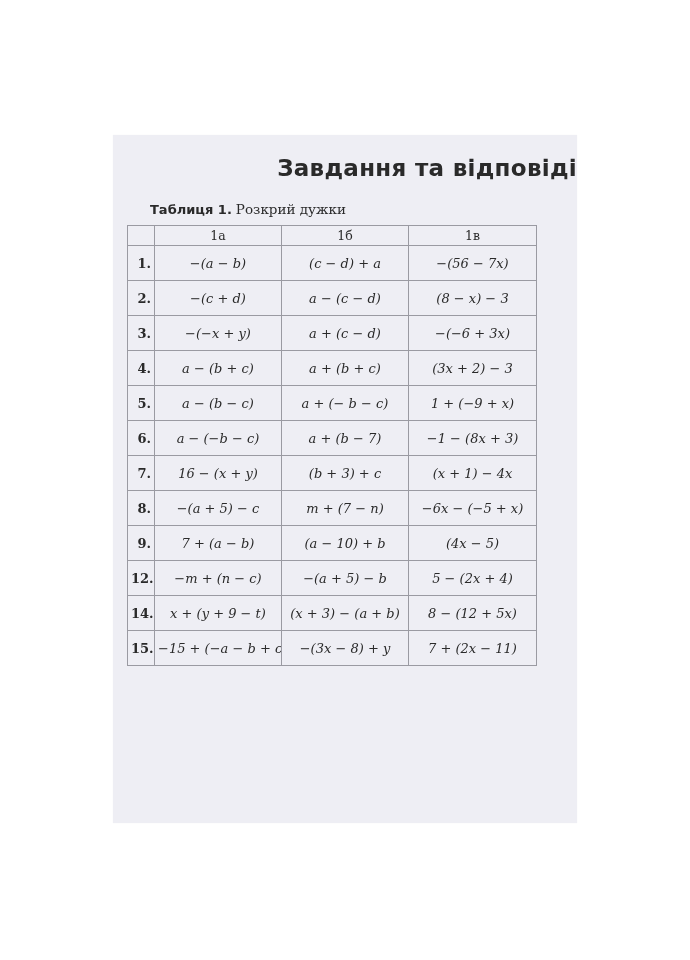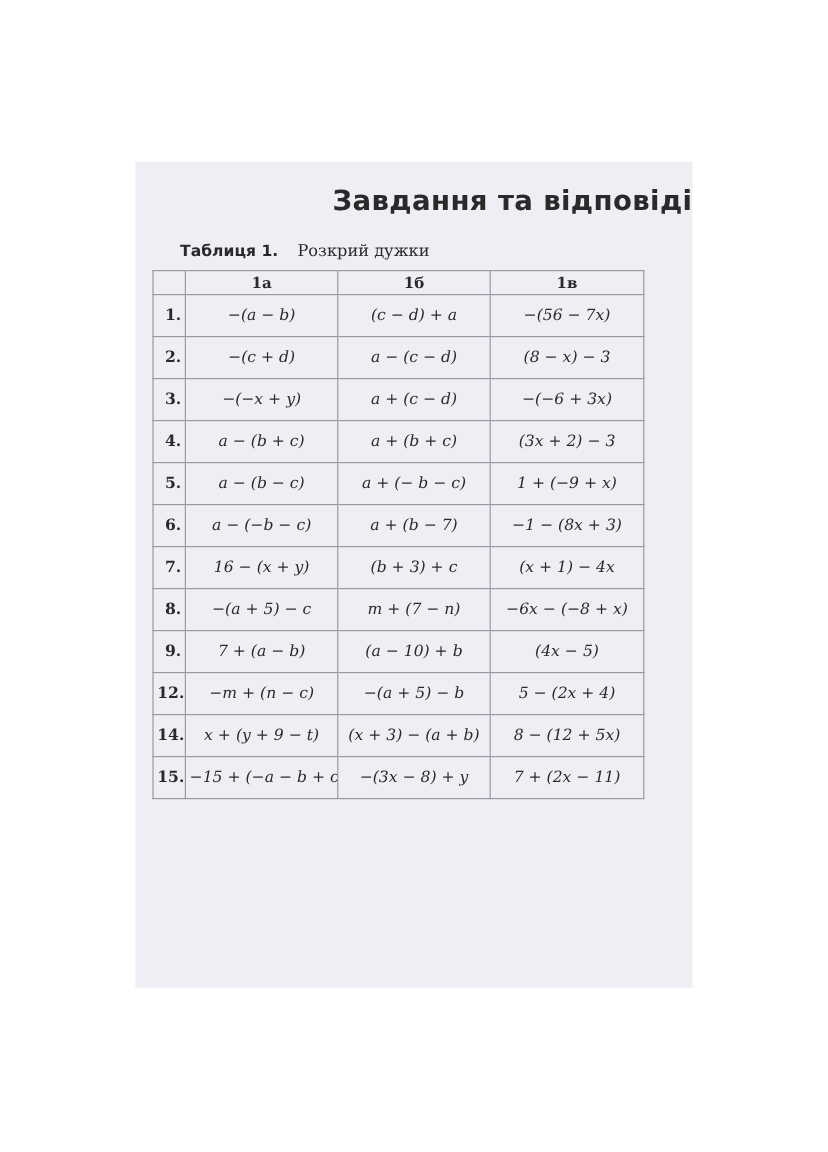--- a/index.html
+++ b/index.html
@@ -41,21 +41,21 @@
     }
     .caption .cap-label {
       font-family: "DejaVu Sans", sans-serif;
       font-weight: bold;
       font-size: 13px;
       text-align: center;
     }
     .caption .cap-text {
       font-family: "DejaVu Serif", serif;
       font-size: 13.5px;
-      margin-left: 16px;
+      margin-left: 4px;
     }
     table.tasks {
       position: absolute;
       left: 14px;
       top: 90px;
       width: 409px;
       border-collapse: collapse;
       table-layout: fixed;
       font-family: "DejaVu Serif", serif;
       color: #2a2a2a;
@@ -64,21 +64,21 @@
       border: 1px solid #9a9aa2;
       height: 35px;
       padding: 0 3px;
       box-sizing: border-box;
       vertical-align: middle;
       white-space: nowrap;
       overflow: hidden;
     }
     table.tasks thead th {
       height: 20px;
-      font-weight: bold;
+      font-weight: normal;
       font-size: 12.5px;
       text-align: center;
       margin-top: 44px;
     }
     col.c-num { width: 27px; }
     col.c-a { width: 127px; }
     col.c-b { width: 127px; }
     col.c-c { width: 128px; }
     td.num {
       font-weight: bold;
@@ -157,21 +157,21 @@
       <tr>
         <td class="num">7.</td>
         <td class="expr">16 − (x + y)</td>
         <td class="expr">(b + 3) + c</td>
         <td class="expr">(x + 1) − 4x</td>
       </tr>
       <tr>
         <td class="num">8.</td>
         <td class="expr">−(a + 5) − c</td>
         <td class="expr">m + (7 − n)</td>
-        <td class="expr">−6x − (−8 + x)</td>
+        <td class="expr">−6x − (−5 + x)</td>
       </tr>
       <tr>
         <td class="num">9.</td>
         <td class="expr">7 + (a − b)</td>
         <td class="expr">(a − 10) + b</td>
         <td class="expr">(4x − 5)</td>
       </tr>
       <tr>
         <td class="num">12.</td>
         <td class="expr">−m + (n − c)</td>

